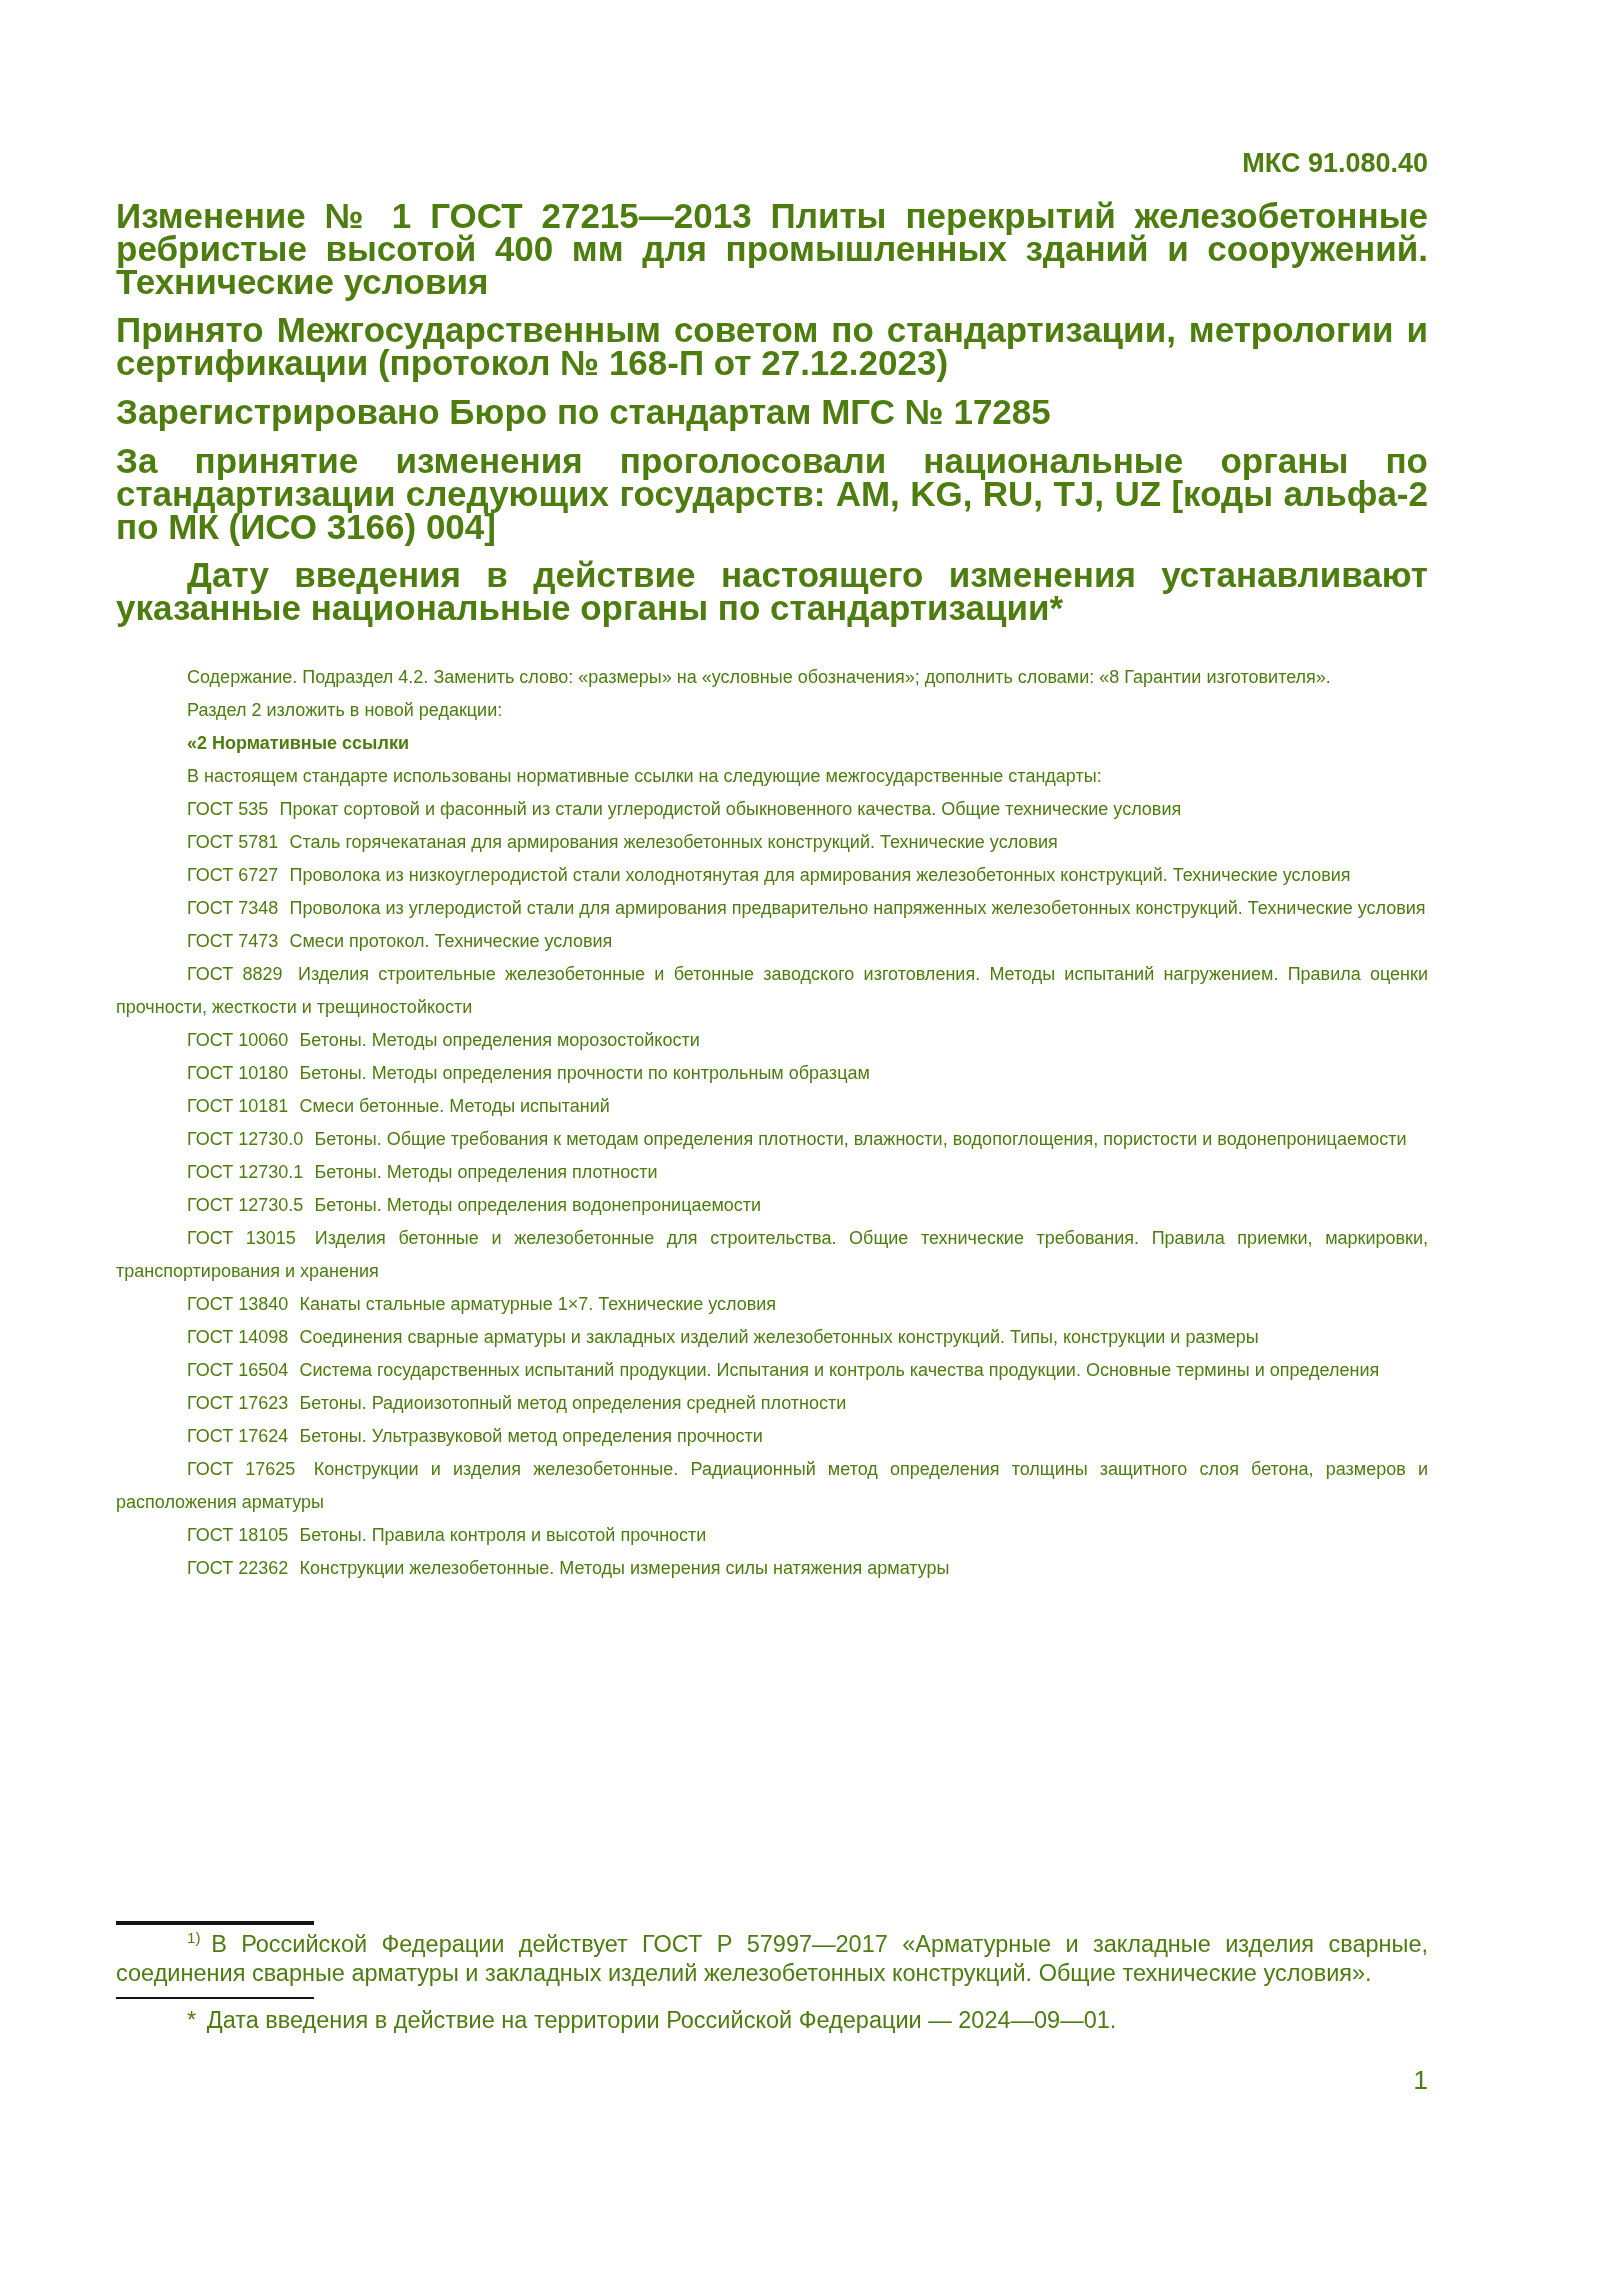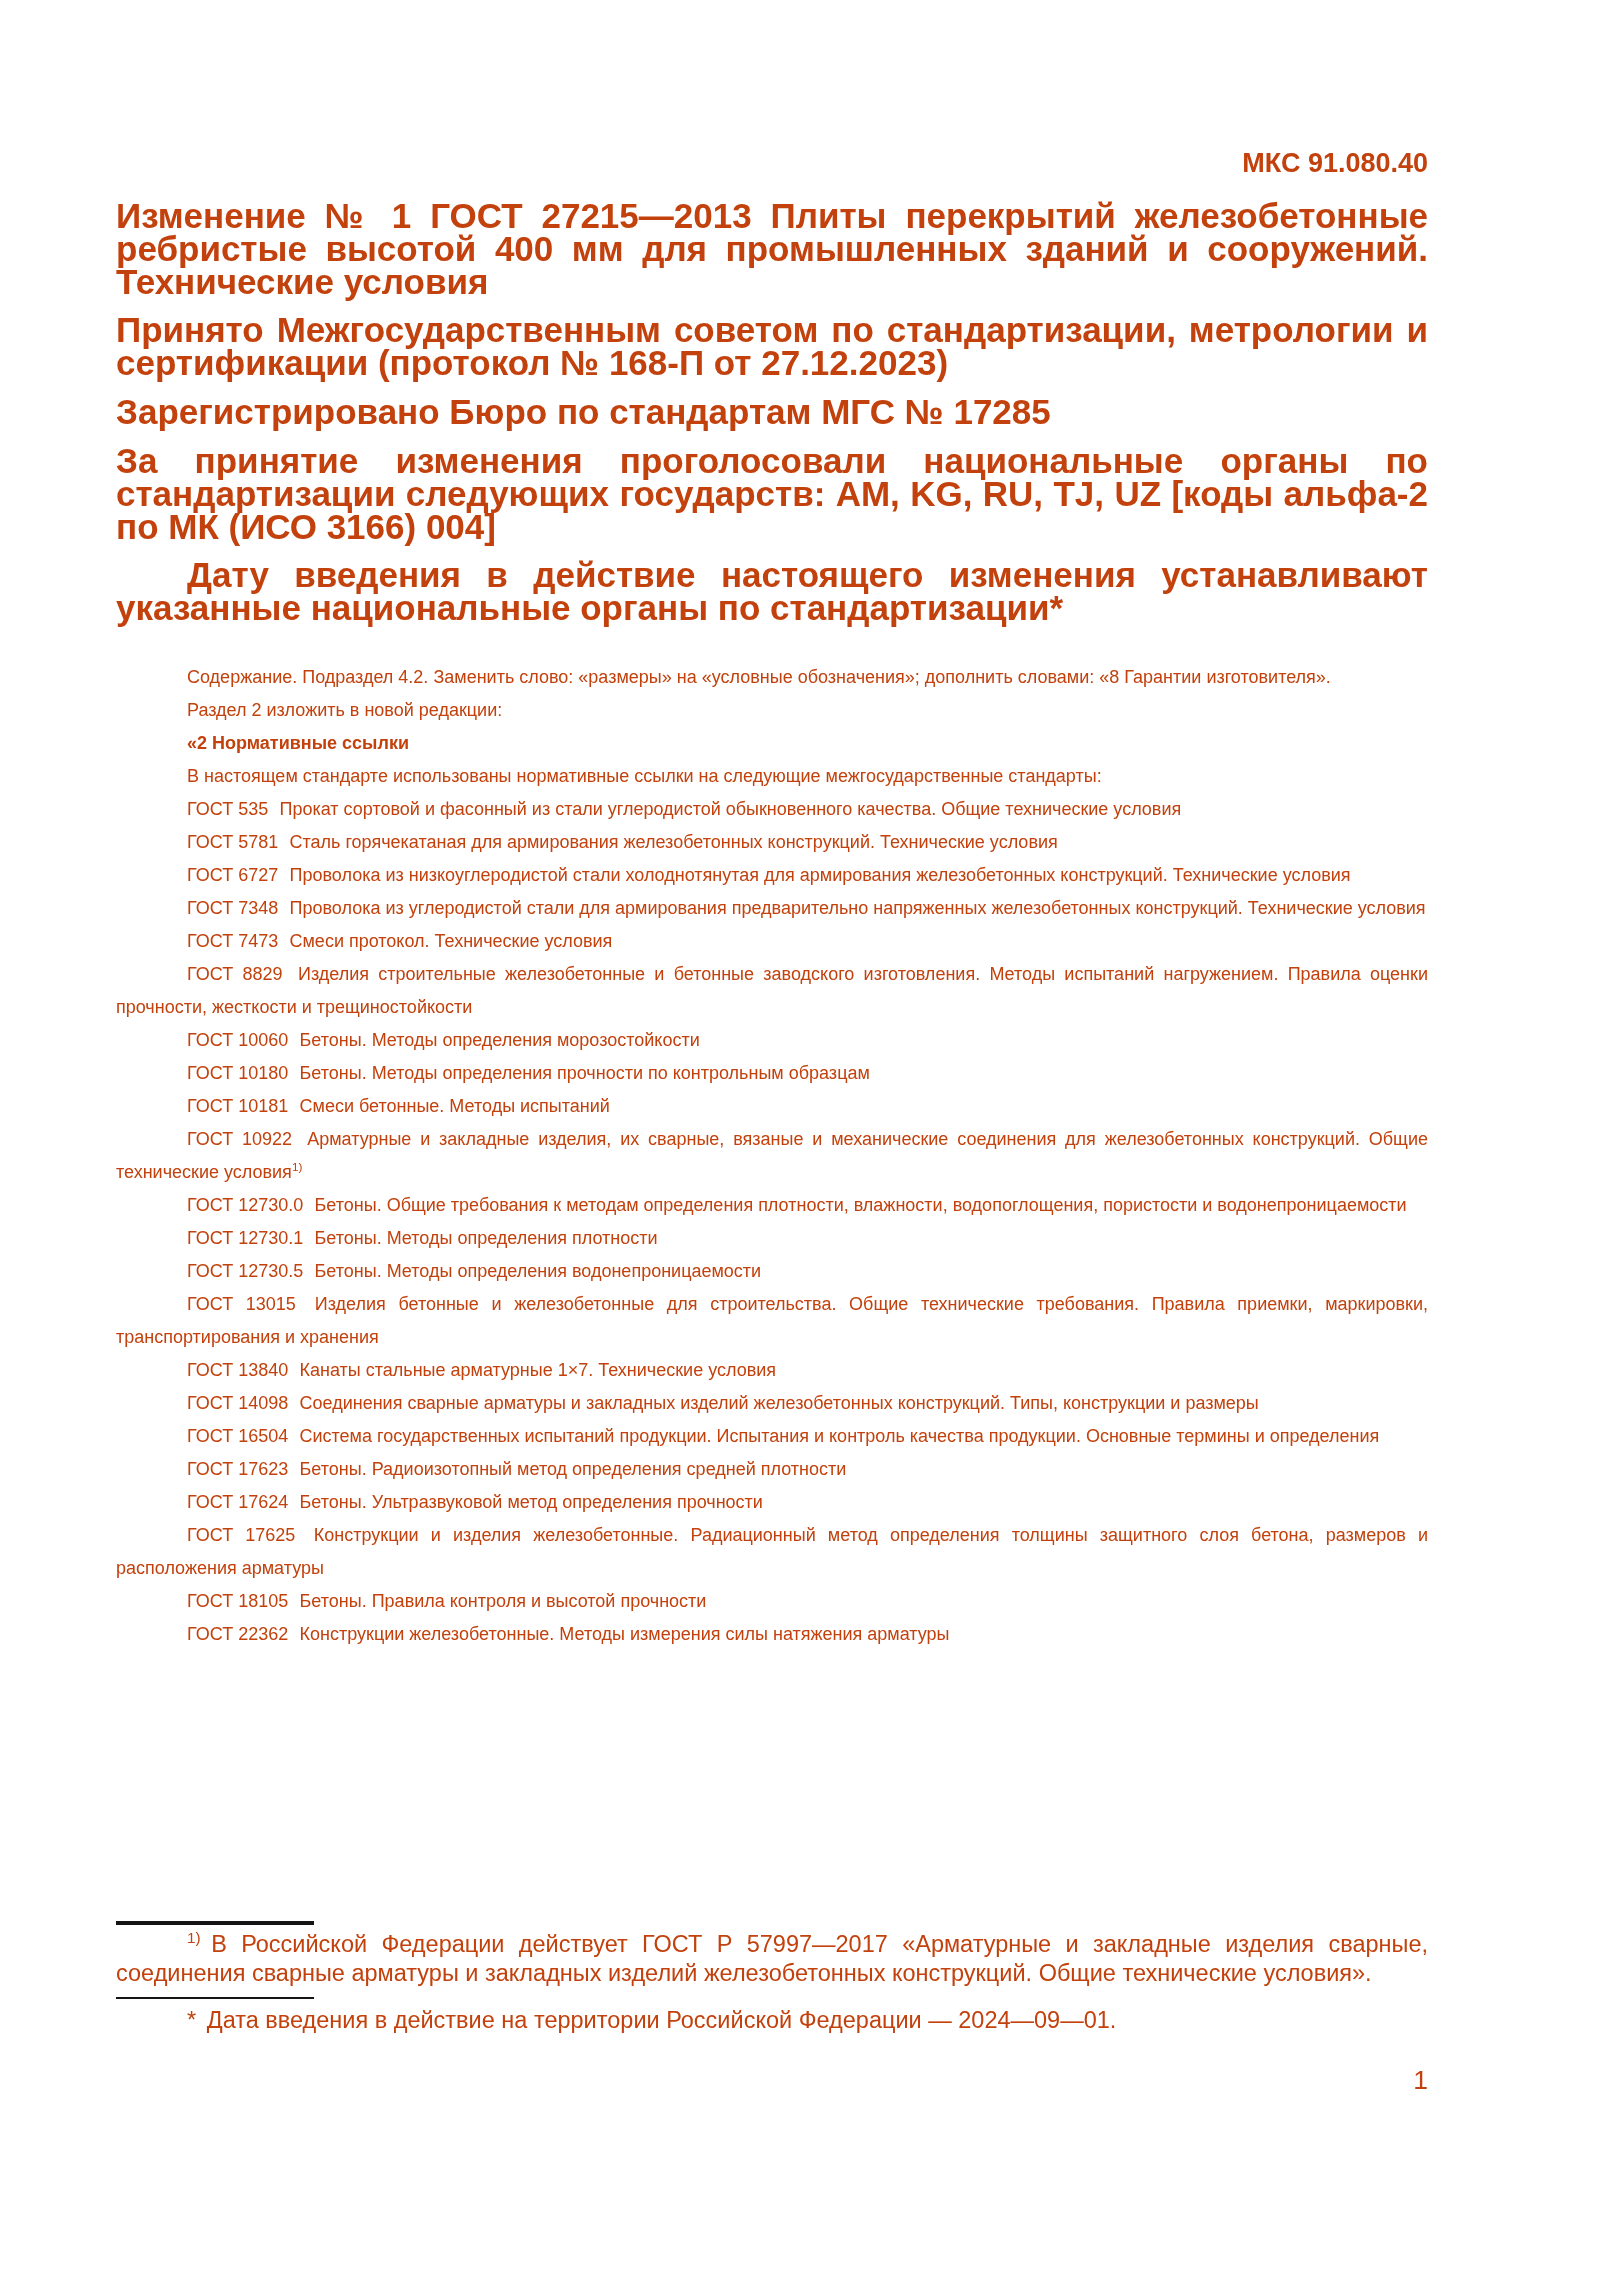--- a/index.html
+++ b/index.html
@@ -7,21 +7,21 @@
     padding: 0;
     background: #ffffff;
   }
   .page {
     position: relative;
     width: 1621px;
     height: 2293px;
     background: #ffffff;
     overflow: hidden;
     font-family: "Liberation Sans", sans-serif;
-    color: #c2410c;
+    color: #4d7c0f;
   }
   .content {
     position: absolute;
     left: 116px;
     top: 147px;
     width: 1312px;
     text-align: justify;
   }
   .mks {
     text-align: right;
@@ -119,21 +119,20 @@
         <p class="body-p">В настоящем стандарте использованы нормативные ссылки на следующие межгосударственные стандарты:</p>
         <p class="body-p ref"><span class="ref-code">ГОСТ 535</span> <span>Прокат сортовой и фасонный из стали углеродистой обыкновенного качества. Общие технические условия</span></p>
         <p class="body-p ref"><span class="ref-code">ГОСТ 5781</span> <span>Сталь горячекатаная для армирования железобетонных конструкций. Технические условия</span></p>
         <p class="body-p ref"><span class="ref-code">ГОСТ 6727</span> <span>Проволока из низкоуглеродистой стали холоднотянутая для армирования железобетонных конструкций. Технические условия</span></p>
         <p class="body-p ref"><span class="ref-code">ГОСТ 7348</span> <span>Проволока из углеродистой стали для армирования предварительно напряженных железобетонных конструкций. Технические условия</span></p>
         <p class="body-p ref"><span class="ref-code">ГОСТ 7473</span> <span>Смеси протокол. Технические условия</span></p>
         <p class="body-p ref"><span class="ref-code">ГОСТ 8829</span> <span>Изделия строительные железобетонные и бетонные заводского изготовления. Методы испытаний нагружением. Правила оценки прочности, жесткости и трещиностойкости</span></p>
         <p class="body-p ref"><span class="ref-code">ГОСТ 10060</span> <span>Бетоны. Методы определения морозостойкости</span></p>
         <p class="body-p ref"><span class="ref-code">ГОСТ 10180</span> <span>Бетоны. Методы определения прочности по контрольным образцам</span></p>
         <p class="body-p ref"><span class="ref-code">ГОСТ 10181</span> <span>Смеси бетонные. Методы испытаний</span></p>
-        <p class="body-p ref"><span class="ref-code">ГОСТ 10922</span> <span>Арматурные и закладные изделия, их сварные, вязаные и механические соединения для железобетонных конструкций. Общие технические условия</span><sup>1)</sup></p>
         <p class="body-p ref"><span class="ref-code">ГОСТ 12730.0</span> <span>Бетоны. Общие требования к методам определения плотности, влажности, водопоглощения, пористости и водонепроницаемости</span></p>
         <p class="body-p ref"><span class="ref-code">ГОСТ 12730.1</span> <span>Бетоны. Методы определения плотности</span></p>
         <p class="body-p ref"><span class="ref-code">ГОСТ 12730.5</span> <span>Бетоны. Методы определения водонепроницаемости</span></p>
         <p class="body-p ref"><span class="ref-code">ГОСТ 13015</span> <span>Изделия бетонные и железобетонные для строительства. Общие технические требования. Правила приемки, маркировки, транспортирования и хранения</span></p>
         <p class="body-p ref"><span class="ref-code">ГОСТ 13840</span> <span>Канаты стальные арматурные 1×7. Технические условия</span></p>
         <p class="body-p ref"><span class="ref-code">ГОСТ 14098</span> <span>Соединения сварные арматуры и закладных изделий железобетонных конструкций. Типы, конструкции и размеры</span></p>
         <p class="body-p ref"><span class="ref-code">ГОСТ 16504</span> <span>Система государственных испытаний продукции. Испытания и контроль качества продукции. Основные термины и определения</span></p>
         <p class="body-p ref"><span class="ref-code">ГОСТ 17623</span> <span>Бетоны. Радиоизотопный метод определения средней плотности</span></p>
         <p class="body-p ref"><span class="ref-code">ГОСТ 17624</span> <span>Бетоны. Ультразвуковой метод определения прочности</span></p>
         <p class="body-p ref"><span class="ref-code">ГОСТ 17625</span> <span>Конструкции и изделия железобетонные. Радиационный метод определения толщины защитного слоя бетона, размеров и расположения арматуры</span></p>

